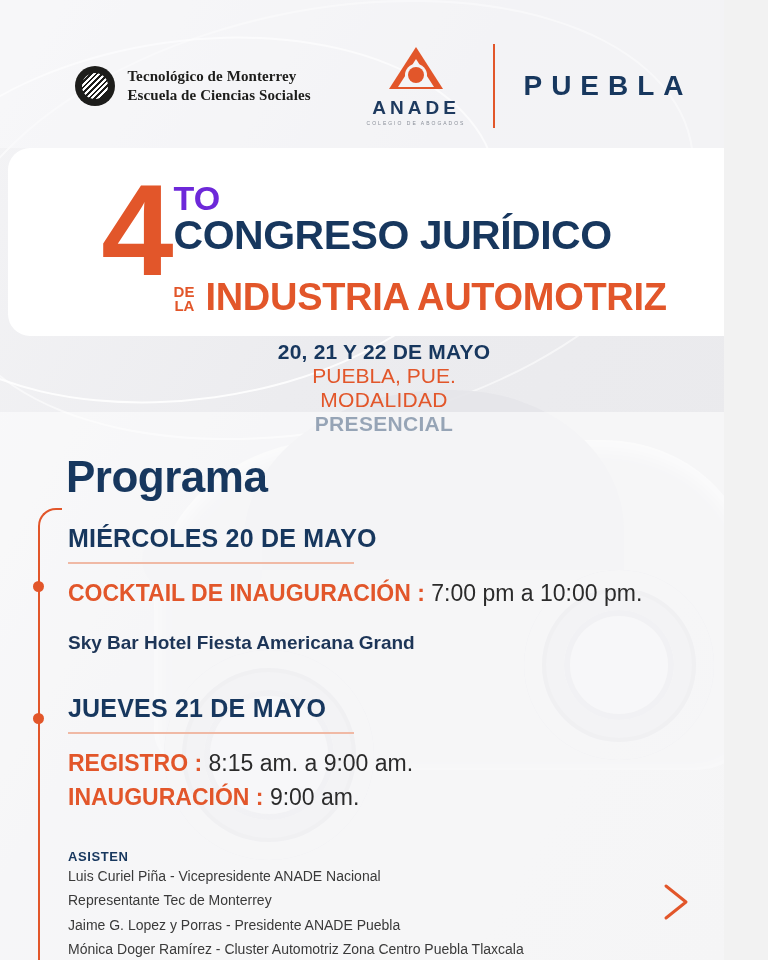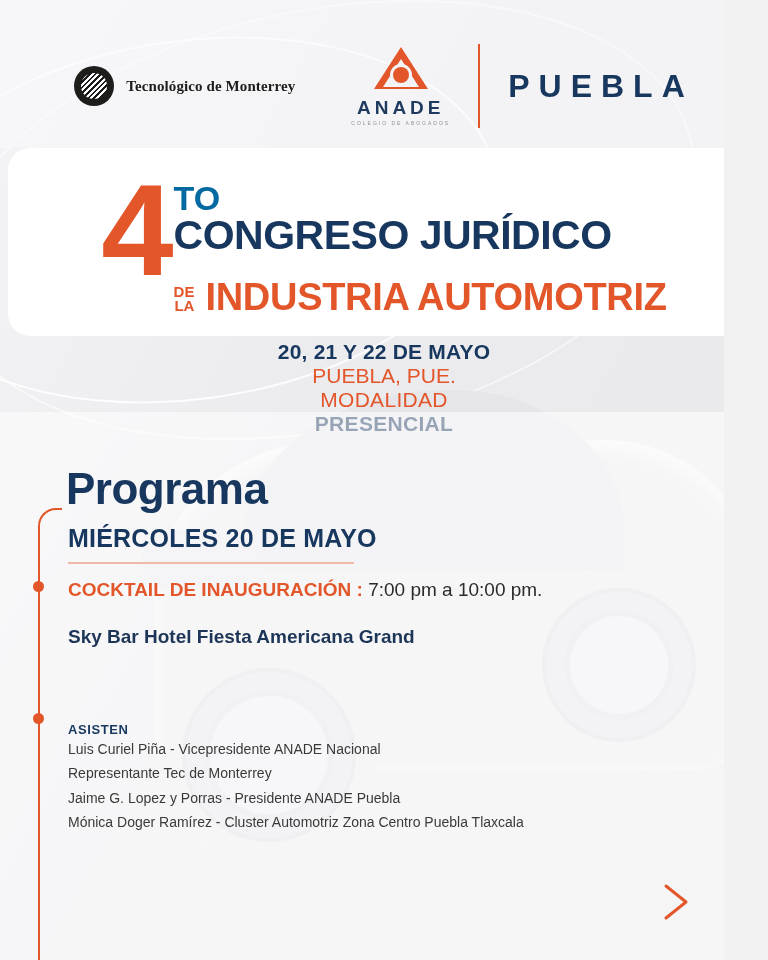--- a/index.html
+++ b/index.html
@@ -116,39 +116,39 @@
   .anade-mark .gear {
     position: absolute; left: 19px; top: 20px; width: 16px; height: 16px;
     border-radius: 50%; background: #e2562a;
     box-shadow: 0 0 0 3px #f4f4f6;
   }
   .anade-name {
     font-size: 19px; letter-spacing: 4px; color: #1e3a5f; font-weight: 700; margin-top: 2px;
   }
   .anade-sub { font-size: 5px; letter-spacing: 2px; color: #8a8f99; margin-top: 1px; }
   .puebla {
-    font-size: 32px; letter-spacing: 9px; color: #17375e; font-weight: 600;
+    font-size: 28px; letter-spacing: 9px; color: #17375e; font-weight: 600;
   }
 
   
   .title-card {
     position: absolute; left: 8px; top: 148px; width: 752px; height: 188px;
     background: #ffffff; border-radius: 22px;
     display: flex; align-items: center; justify-content: center;
   }
   .title-inner { display: flex; align-items: flex-start; gap: 4px; }
   .big4 {
     font-size: 130px; line-height: 0.82; color: #e2562a; font-weight: 700;
     font-family: "Liberation Sans", sans-serif; letter-spacing: -4px;
     margin-top: 8px;
   }
   .title-right { display: flex; flex-direction: column; padding-top: 12px; }
   .row-to { display: flex; align-items: flex-end; }
   .to {
-    font-size: 34px; font-weight: 700; color: #0369a1; line-height: 1;
+    font-size: 34px; font-weight: 700; color: #6d28d9; line-height: 1;
     text-align: right;
   }
   .congreso {
     font-size: 41px; font-weight: 700; color: #17375e; letter-spacing: -0.5px; line-height: 1;
   }
   .row-2 { display: flex; align-items: flex-end; margin-top: 22px; }
   .dela {
     font-size: 15px; font-weight: 700; color: #e2562a; line-height: 0.95;
     text-align: right; margin-right: 7px; margin-bottom: 2px;
   }
@@ -174,21 +174,21 @@
   .s-orange-top { font-size: 21px; color: #e2562a; font-weight: 400; letter-spacing: .3px; }
   .s-navy-bold2 { font-size: 21px; font-weight: 700; color: #17375e; letter-spacing: .3px; }
 
   
   .panel {
     position: absolute; left: 0; top: 412px; width: 768px; height: 548px;
     background: rgba(255,255,255,0.55);
     border-top-right-radius: 26px;
   }
   .program-title {
-    position: absolute; left: 66px; top: 464px;
+    position: absolute; left: 66px; top: 452px;
     font-size: 44px; font-weight: 700; color: #17375e; letter-spacing: -0.5px;
   }
 
   .timeline {
     position: absolute; left: 38px; top: 508px; width: 4px; height: 452px;
     border-left: 2px solid #e2562a;
     border-top: 2px solid #e2562a;
     border-top-left-radius: 18px;
     width: 24px;
   }
@@ -199,21 +199,21 @@
   .dot.d1 { top: 581px; }
   .dot.d2 { top: 713px; }
 
   .content { position: absolute; left: 68px; top: 524px; width: 640px; }
   .day {
     font-size: 25px; font-weight: 700; color: #17375e; letter-spacing: .2px;
   }
   .day-rule {
     width: 286px; height: 2px; background: #f0b9a5; margin: 9px 0 12px 0;
   }
-  .line { font-size: 19px; color: #e2562a; font-weight: 700; line-height: 1.5; }
+  .line { font-size: 23px; color: #e2562a; font-weight: 700; line-height: 1.5; }
   .line .val { color: #2b2b2b; font-weight: 400; }
   .venue {
     font-size: 19px; color: #1d3557; font-weight: 700; margin-top: 21px;
   }
   .gap-lg { height: 40px; }
   .asisten {
     font-size: 13px; font-weight: 700; color: #17375e; letter-spacing: .6px;
     margin-top: 34px;
   }
   .asisten-list { }
@@ -248,20 +248,21 @@
     </div>
   </div>
 
   <div class="sheet-top"></div>
 
   <div class="header">
     <div class="tec-logo">
       <div class="tec-mark"></div>
       <div class="tec-text">
         <div>Tecnológico de Monterrey</div>
+        <div>Escuela de Ciencias Sociales</div>
       </div>
     </div>
 
     <div class="anade">
       <div class="anade-mark">
         <span class="tri"></span>
         <span class="tri2"></span>
         <span class="gear"></span>
       </div>
       <div class="anade-name">ANADE</div>
@@ -319,20 +320,32 @@
       <div class="day-rule"></div>
       <div class="line">
         <span>COCKTAIL DE INAUGURACIÓN :</span>
         <span class="val">7:00 pm a 10:00 pm.</span>
       </div>
       <div class="venue">Sky Bar Hotel Fiesta Americana Grand</div>
     </div>
 
     <div class="gap-lg"></div>
 
+    <div>
+      <div class="day">JUEVES 21 DE MAYO</div>
+      <div class="day-rule"></div>
+      <div class="line">
+        <span>REGISTRO :</span>
+        <span class="val">8:15 am. a 9:00 am.</span>
+      </div>
+      <div class="line">
+        <span>INAUGURACIÓN :</span>
+        <span class="val">9:00 am.</span>
+      </div>
+    </div>
 
     <div class="asisten">ASISTEN</div>
     <div class="asisten-list">
       <div>Luis Curiel Piña - Vicepresidente ANADE Nacional</div>
       <div>Representante Tec de Monterrey</div>
       <div>Jaime G. Lopez y Porras - Presidente ANADE Puebla</div>
       <div>Mónica Doger Ramírez - Cluster Automotriz Zona Centro Puebla Tlaxcala</div>
     </div>
   </div>
 

